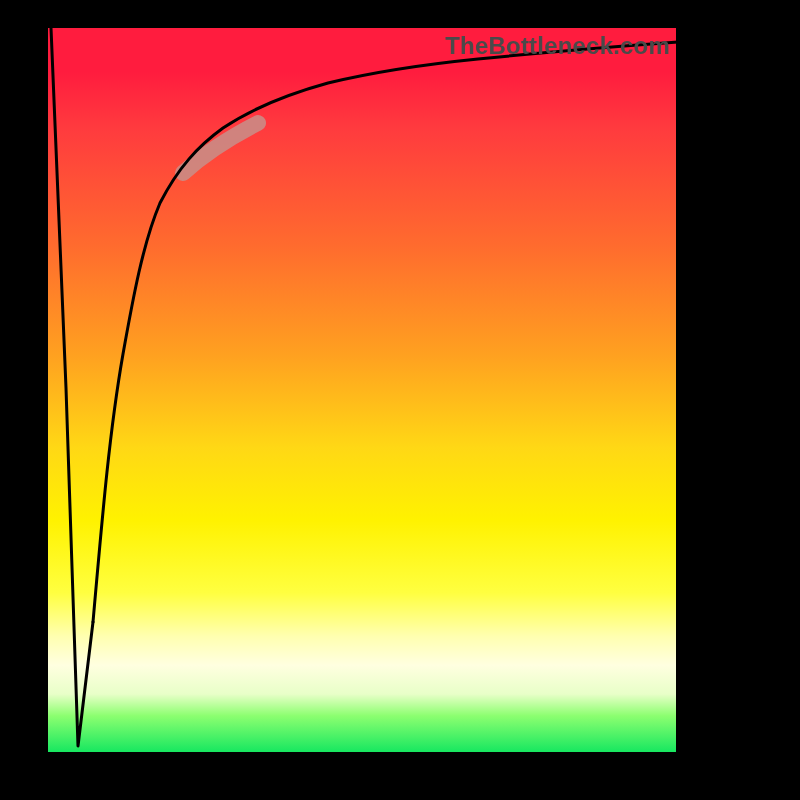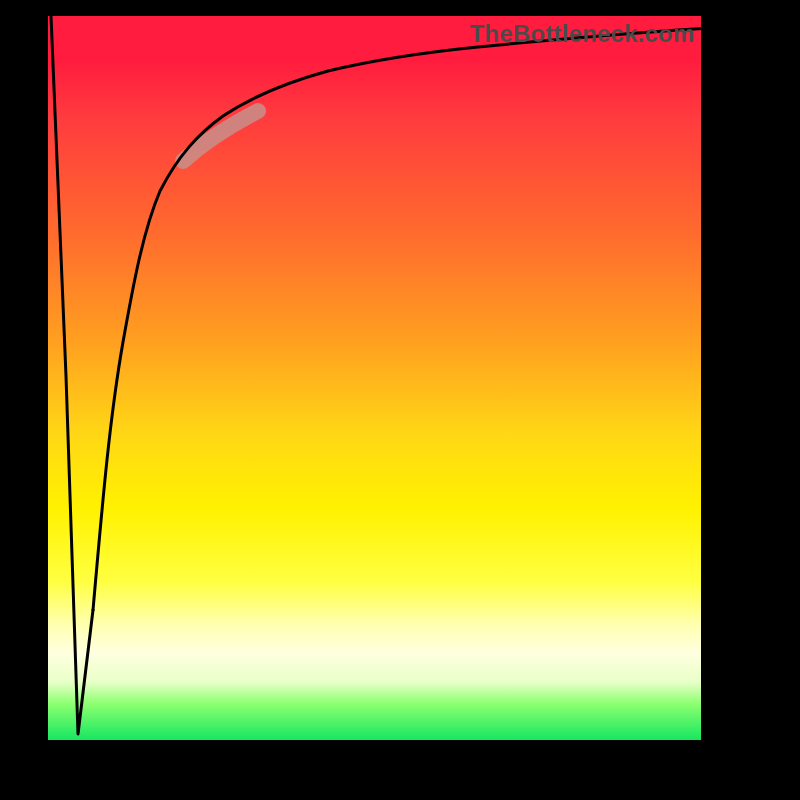--- a/index.html
+++ b/index.html
@@ -7,41 +7,40 @@
     padding: 0;
     width: 800px;
     height: 800px;
     background: #000000;
     overflow: hidden;
     font-family: Arial, Helvetica, sans-serif;
   }
   .frame {
     position: absolute;
     left: 48px;
-    top: 16px;
+    top: 28px;
     width: 628px;
     height: 724px;
     
     background: linear-gradient(
       to bottom,
       #ff1c3e 0%,
       #ff1c3e 6%,
       #ff3b3e 14%,
       #ff6b2e 30%,
       #ffa020 45%,
       #ffd815 58%,
       #fff200 68%,
       #ffff40 78%,
       #ffffb0 84%,
       #ffffe0 88%,
       #e8ffc8 92%,
       #8cff70 95%,
       #17e760 100%
     );
-    padding-left: 25px;
   }
   .watermark {
     position: absolute;
     top: 4px;
     right: 6px;
     color: #4a4a4a;
     font-size: 24px;
     font-weight: 600;
     letter-spacing: 0.2px;
     z-index: 3;

